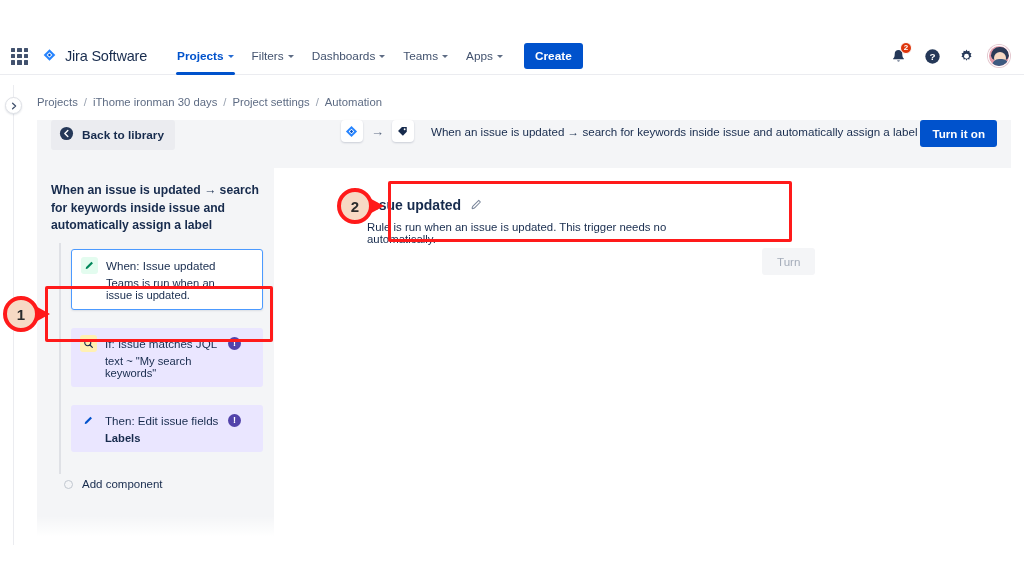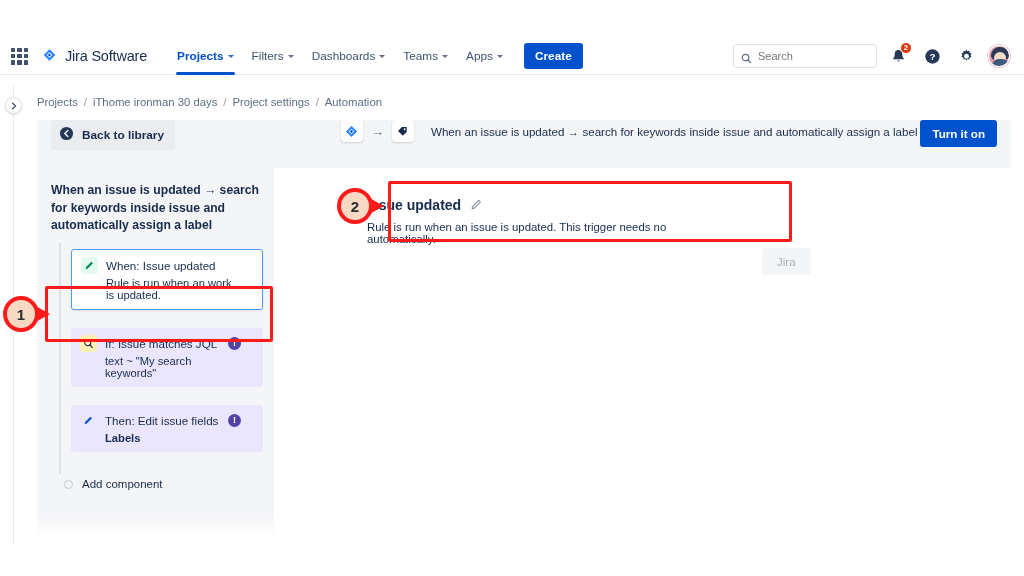--- a/index.html
+++ b/index.html
@@ -305,29 +305,20 @@
         </div>
         <div class="nav-item">
           <span>Apps</span>
           <span class="caret"></span>
         </div>
         <button class="create-btn">Create</button>
       </div>
     </div>
 
     <div class="nav-right">
-      <div class="searchbox">
-        <span class="s-ico">
-          <svg width="11" height="11" viewBox="0 0 12 12">
-            <circle cx="5" cy="5" r="3.6" fill="none" stroke="#5e6c84" stroke-width="1.3"></circle>
-            <line x1="7.7" y1="7.7" x2="10.6" y2="10.6" stroke="#5e6c84" stroke-width="1.3" stroke-linecap="round"></line>
-          </svg>
-        </span>
-        <input type="text" placeholder="Search" style="">
-      </div>
 
       <div class="icon-btn">
         <svg width="17" height="17" viewBox="0 0 18 18">
           <path d="M9 2.2c-2.4 0-4 1.8-4 4.1 0 3.2-1 4.1-1.6 4.7-.3.3-.1.8.3.8h10.6c.4 0 .6-.5.3-.8-.6-.6-1.6-1.5-1.6-4.7 0-2.3-1.6-4.1-4-4.1z" fill="#253858"></path>
           <path d="M7.5 13.2a1.6 1.6 0 0 0 3 0z" fill="#253858"></path>
         </svg>
         <span class="badge">2</span>
       </div>
 
       <div class="icon-btn">
@@ -412,21 +403,21 @@
 
         <div class="comp selected">
           <div class="comp-head">
             <span class="comp-ico ico-green">
               <svg width="11" height="11" viewBox="0 0 12 12">
                 <path d="M1.8 9.2 L2.4 7.6 L8.1 1.9 L9.8 3.6 L4.1 9.3 L2.5 9.9 Z" fill="#00875a"></path>
               </svg>
             </span>
             <span class="comp-title">When: Issue updated</span>
           </div>
-          <div class="comp-sub">Rule is run when an work is updated.</div>
+          <div class="comp-sub">Teams is run when an issue is updated.</div>
         </div>
 
         <div class="comp lilac">
           <div class="comp-head">
             <span class="comp-ico ico-yellow">
               <svg width="11" height="11" viewBox="0 0 12 12">
                 <circle cx="5.2" cy="5.2" r="3.3" fill="none" stroke="#172b4d" stroke-width="1.2"></circle>
                 <line x1="7.6" y1="7.6" x2="10.2" y2="10.2" stroke="#172b4d" stroke-width="1.3" stroke-linecap="round"></line>
               </svg>
             </span>
@@ -466,21 +457,21 @@
           </span>
           <span class="detail-title">Issue updated</span>
           <span class="pencil-edit">
             <svg width="13" height="13" viewBox="0 0 14 14">
               <path d="M2.2 11 L2.9 9 L9.4 2.5 L11.2 4.3 L4.7 10.8 L2.7 11.5 Z" fill="none" stroke="#7a869a" stroke-width="1.1" stroke-linejoin="round"></path>
             </svg>
           </span>
         </div>
         <div class="detail-desc">Rule is run when an issue is updated. This trigger needs no automatically.</div>
       </div>
-      <button class="save-btn">Jira</button>
+      <button class="save-btn">Turn</button>
     </div>
   </div>
 
   <div class="page-fade"></div>
 
   <div class="ann-box" id="ann-box-1"></div>
   <div class="ann-box" id="ann-box-2"></div>
 
   <div class="marker" id="marker-1">
     <span class="tip"></span>

